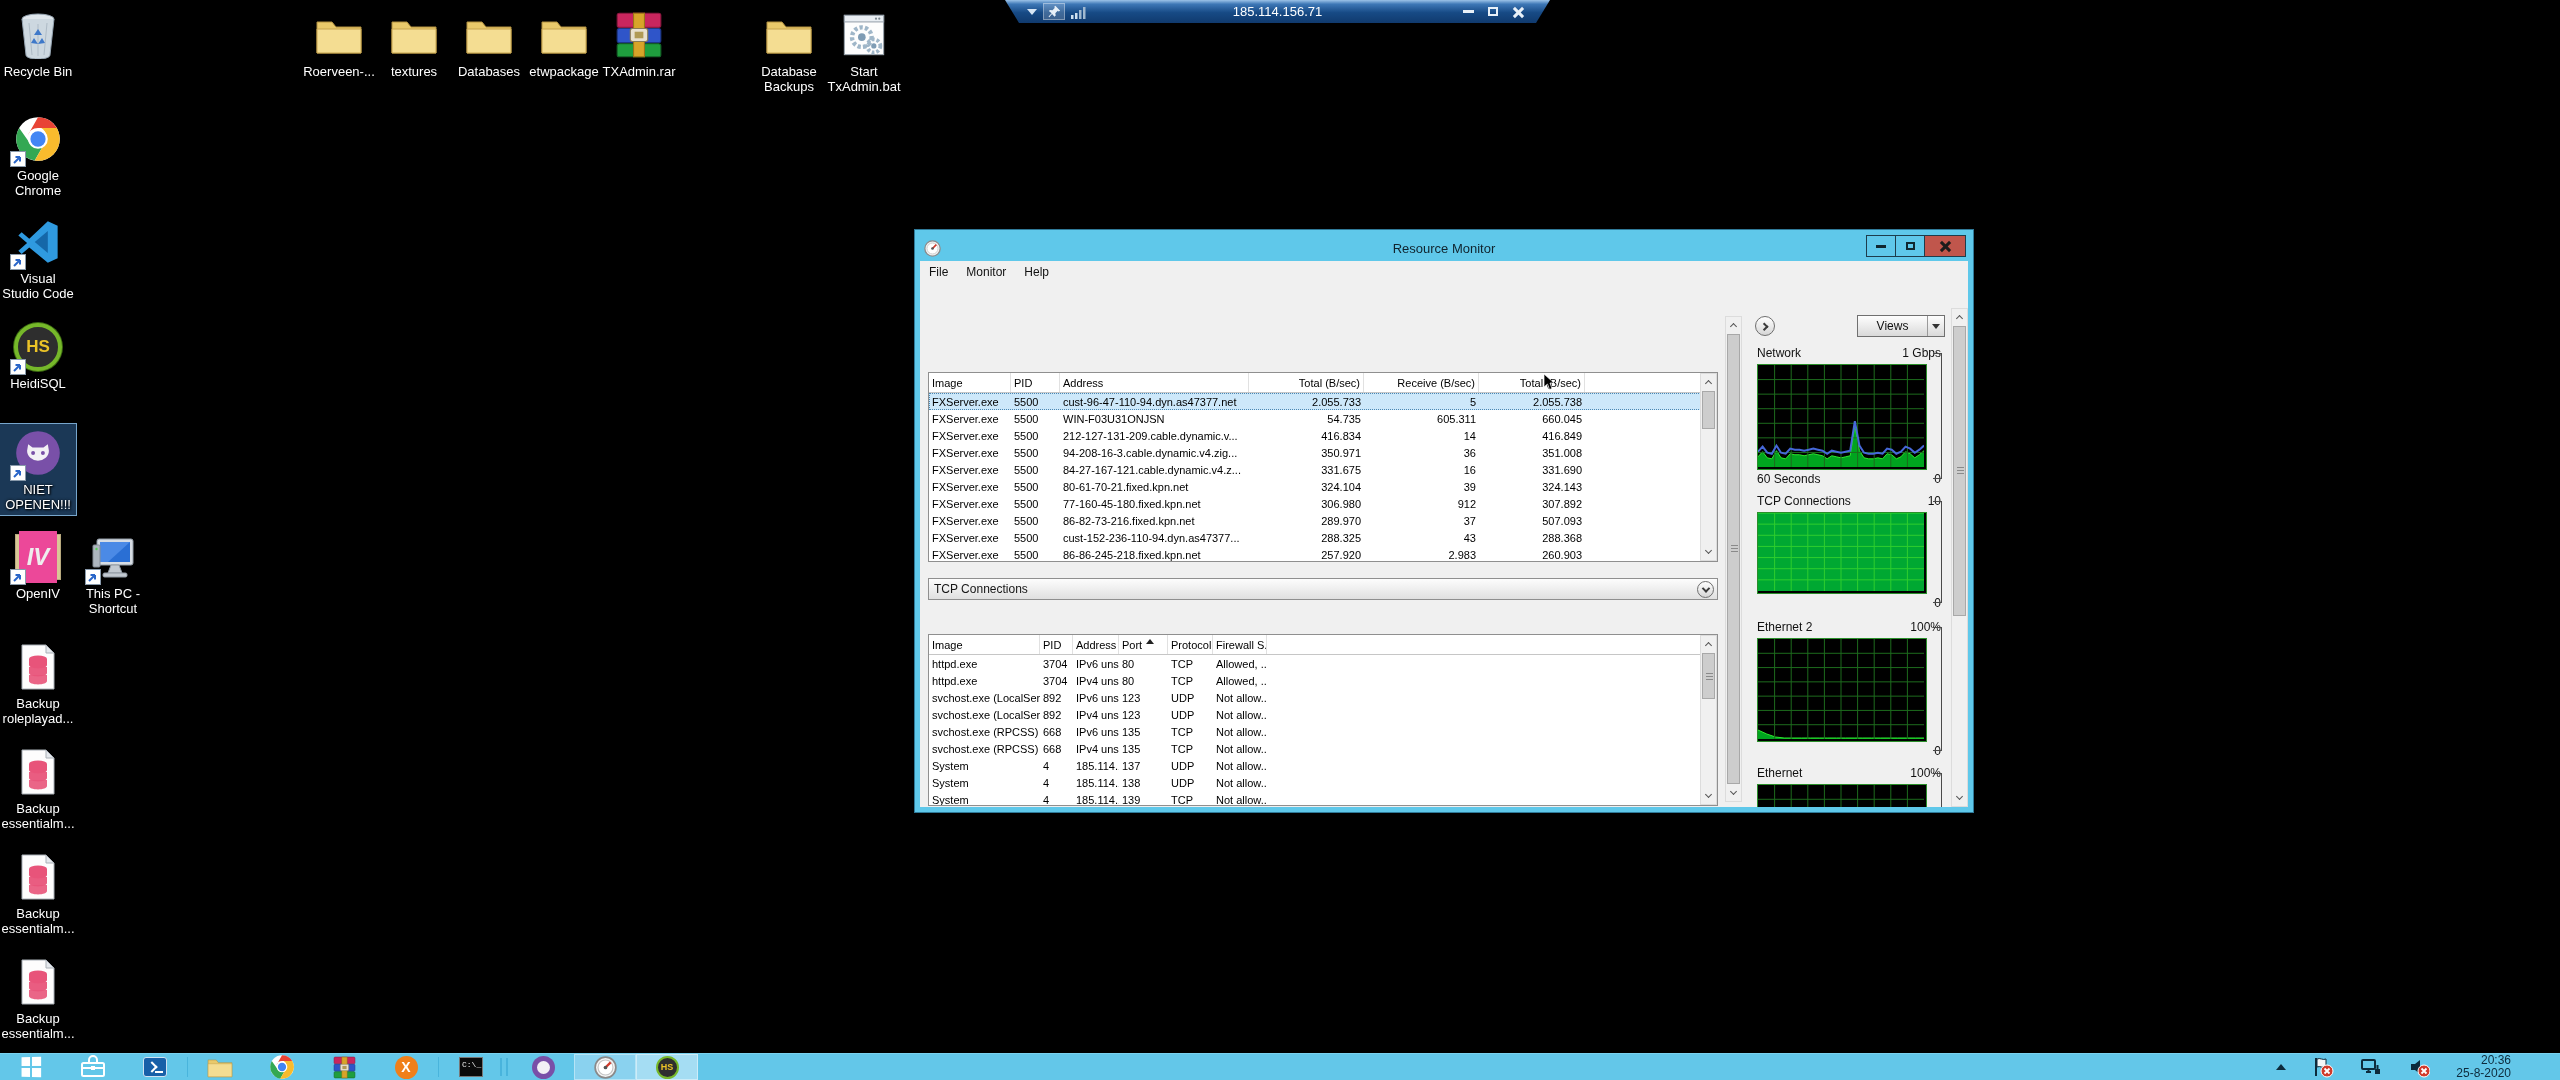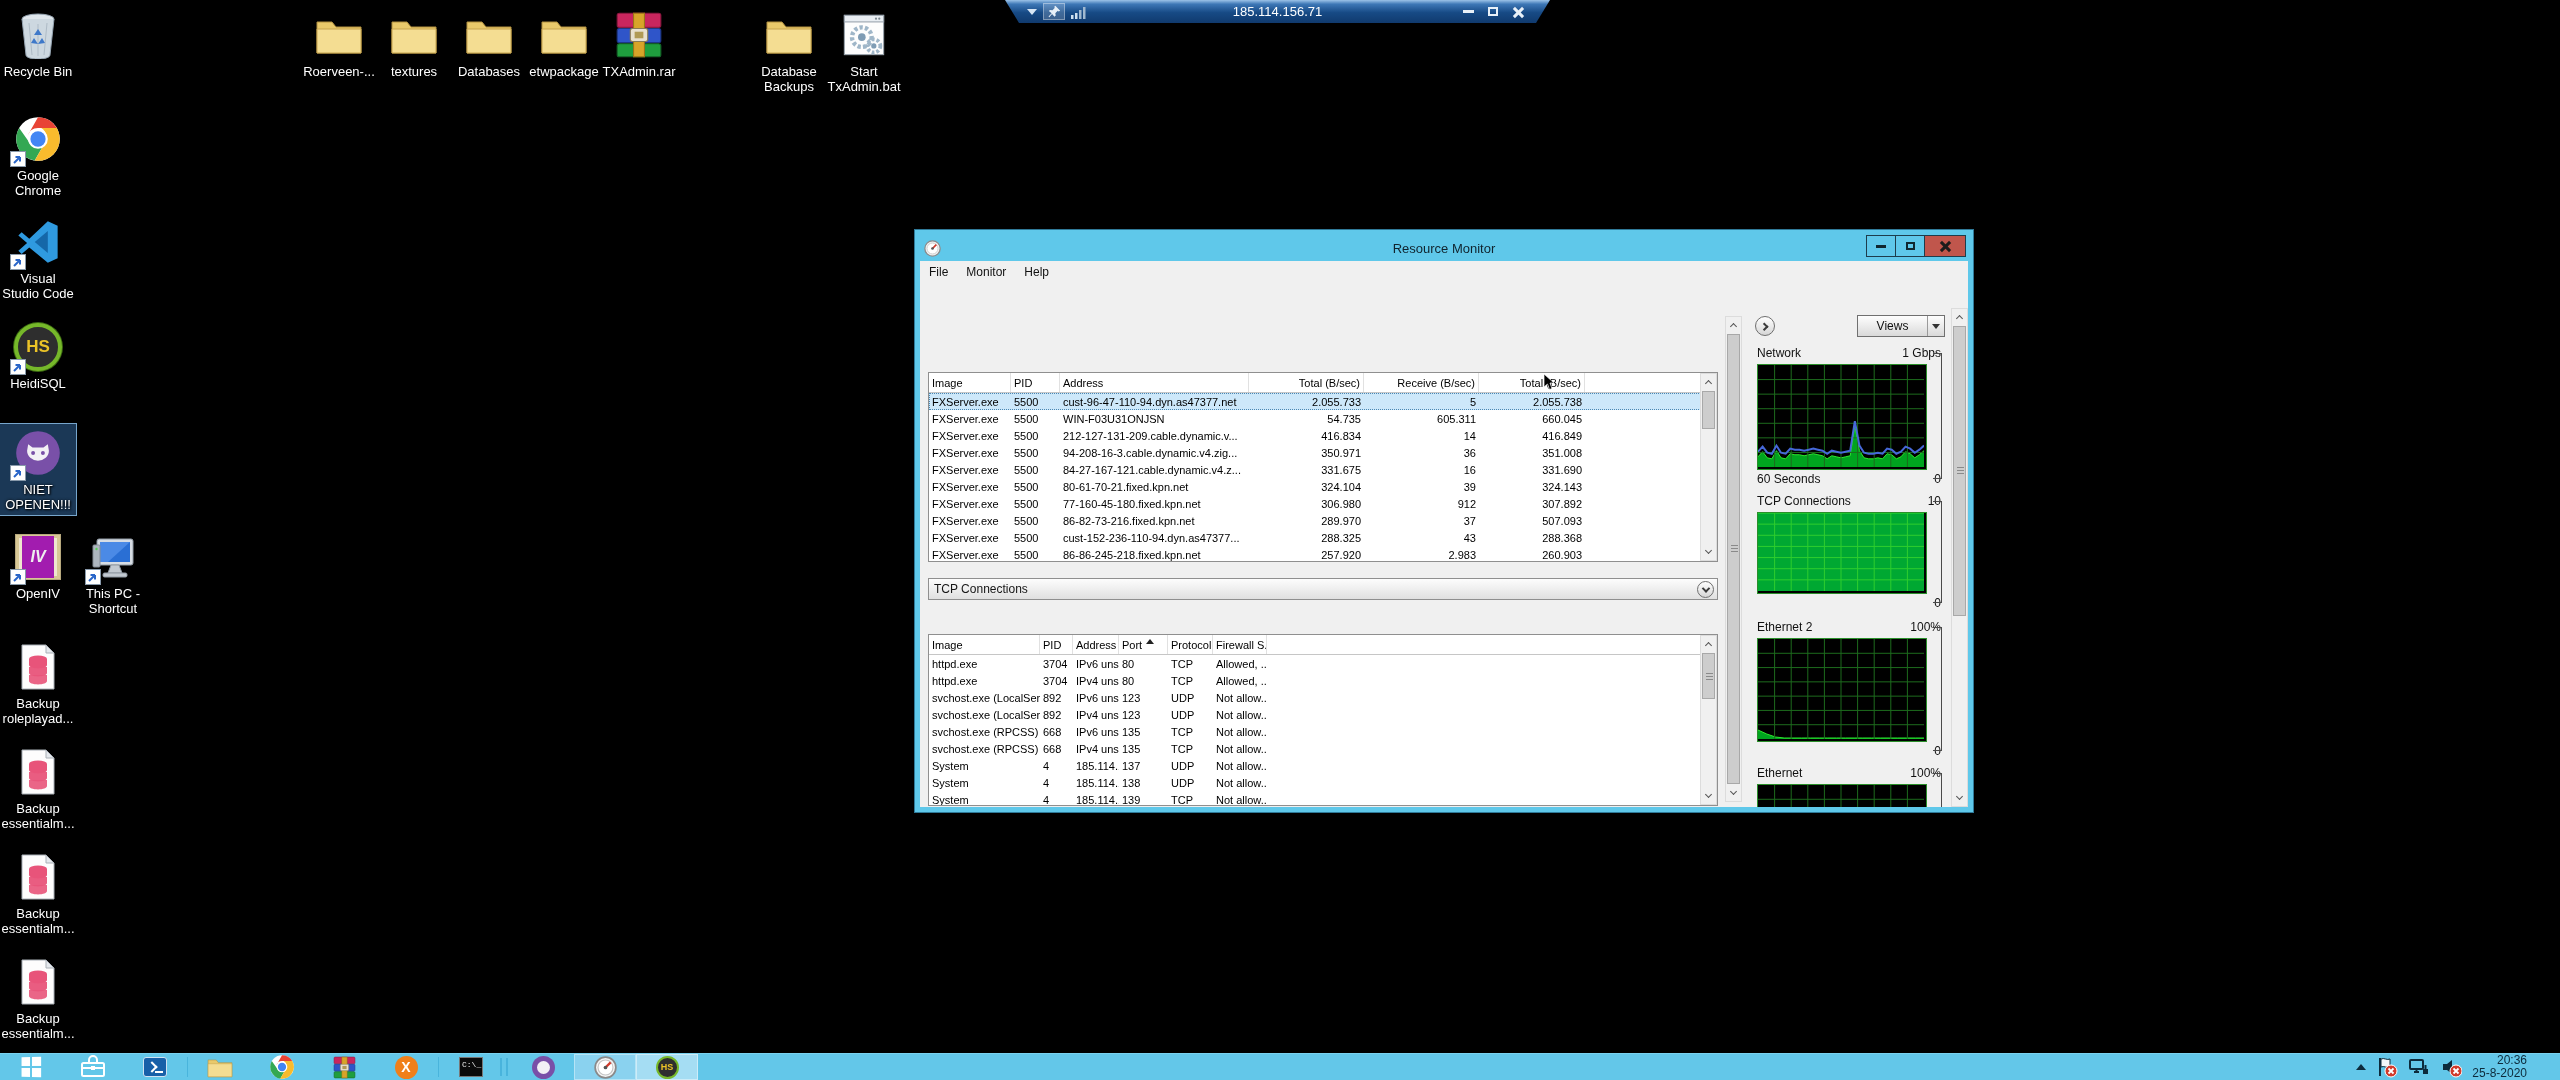--- a/index.html
+++ b/index.html
@@ -13,21 +13,21 @@
   .dicon .art{position:relative;width:52px;height:52px;display:flex;align-items:center;justify-content:center;}
   .dicon .lbl{margin-top:3px;font-size:13px;line-height:15px;color:#fff;text-align:center;
     text-shadow:1px 1px 2px #000,0 0 3px #000;max-width:84px;word-wrap:break-word;}
   .dicon.selected{background:rgba(60,125,190,.45);outline:1px solid rgba(140,195,240,.85);}
   .sc-arrow{position:absolute;left:-2px;bottom:-2px;width:16px;height:16px;}
   .i48{width:48px;height:48px;}
   .badge-ico{width:48px;height:48px;border-radius:50%;display:flex;align-items:center;justify-content:center;}
   .heidi-circle{background:#2e2e2e;border:4px solid #76b82a;box-shadow:0 0 0 1px #3c6b12;}
   .heidi-circle span{color:#ecc327;font-weight:bold;font-size:17px;}
   .openiv-sq{width:46px;height:46px;background:#efe6cf;border:1px solid #b8a97e;display:flex;align-items:center;justify-content:center;box-shadow:inset 0 0 0 3px #d8c896;}
-  .openiv-sq span{background:#a21caf;color:#eee;font-weight:bold;font-style:italic;font-size:16px;padding:12px 8px;}
+  .openiv-sq span{background:#ec4899;color:#eee;font-weight:bold;font-style:italic;font-size:24px;padding:12px 8px;}
 
   
   #rdpbar{position:absolute;left:1005px;top:0;width:545px;height:23px;
     background:linear-gradient(#9cc3e8 0%,#3d77b6 18%,#174a85 55%,#103a6e 100%);
     clip-path:polygon(0 0,100% 0,calc(100% - 14px) 100%,14px 100%);
     display:flex;align-items:center;color:#fff;font-size:13px;}
   #rdpbar .left-icos{display:flex;align-items:center;gap:6px;margin-left:22px;}
   .rdp-chev{width:0;height:0;border-left:5px solid transparent;border-right:5px solid transparent;border-top:6px solid #d7e6f5;}
   .rdp-pinbox{width:22px;height:17px;background:rgba(255,255,255,.18);border:1px solid rgba(255,255,255,.35);display:flex;align-items:center;justify-content:center;}
   .rdp-addr{position:absolute;left:0;right:0;text-align:center;pointer-events:none;}
@@ -128,21 +128,21 @@
   .ps-sq{width:24px;height:20px;background:#1860a8;border:1px solid #cfe2f2;border-radius:3px;position:relative;}
   .ps-sq::before{content:"";position:absolute;left:4px;top:5px;width:6px;height:6px;border-top:2px solid #fff;border-right:2px solid #fff;transform:rotate(45deg);}
   .ps-sq::after{content:"";position:absolute;right:3px;bottom:3px;width:8px;height:2px;background:#fff;}
   .xampp-sq{width:23px;height:23px;border-radius:50%;background:#f0801a;color:#fff;font-weight:bold;font-size:14px;display:flex;align-items:center;justify-content:center;}
   .cmd-sq{width:24px;height:20px;background:#0a0a0a;border:1px solid #777;color:#eee;
     font-family:"Liberation Mono","DejaVu Sans Mono",monospace;font-size:8px;display:flex;align-items:flex-start;padding:2px;}
   .gh-circ{width:23px;height:23px;border-radius:50%;background:#7950a8;display:flex;align-items:center;justify-content:center;}
   .gh-circ i{width:13px;height:13px;border-radius:50%;background:#f2f0f5;display:block;}
   .heidi-mini{width:23px;height:23px;border-radius:50%;background:#2e2e2e;border:2px solid #76b82a;display:flex;align-items:center;justify-content:center;}
   .heidi-mini span{color:#ecc327;font-weight:bold;font-size:9px;}
-  #tray{margin-left:auto;display:flex;align-items:center;gap:10px;padding-right:14px;color:#0d2b3c;}
+  #tray{margin-left:auto;display:flex;align-items:center;gap:26px;padding-right:14px;color:#0d2b3c;}
   .tri-up{width:0;height:0;border-left:5px solid transparent;border-right:5px solid transparent;border-bottom:6px solid #0d2b3c;}
   .clock{display:flex;flex-direction:column;align-items:flex-end;font-size:12px;line-height:13px;}
   .edge-strip{width:9px;border-left:1px solid #49b4dc;}
 </style>
 </head>
 <body>
 
 <svg style="position:absolute;width:0;height:0" aria-hidden="true">
   <defs>
     <symbol id="sym-folder" viewBox="0 0 48 40">

